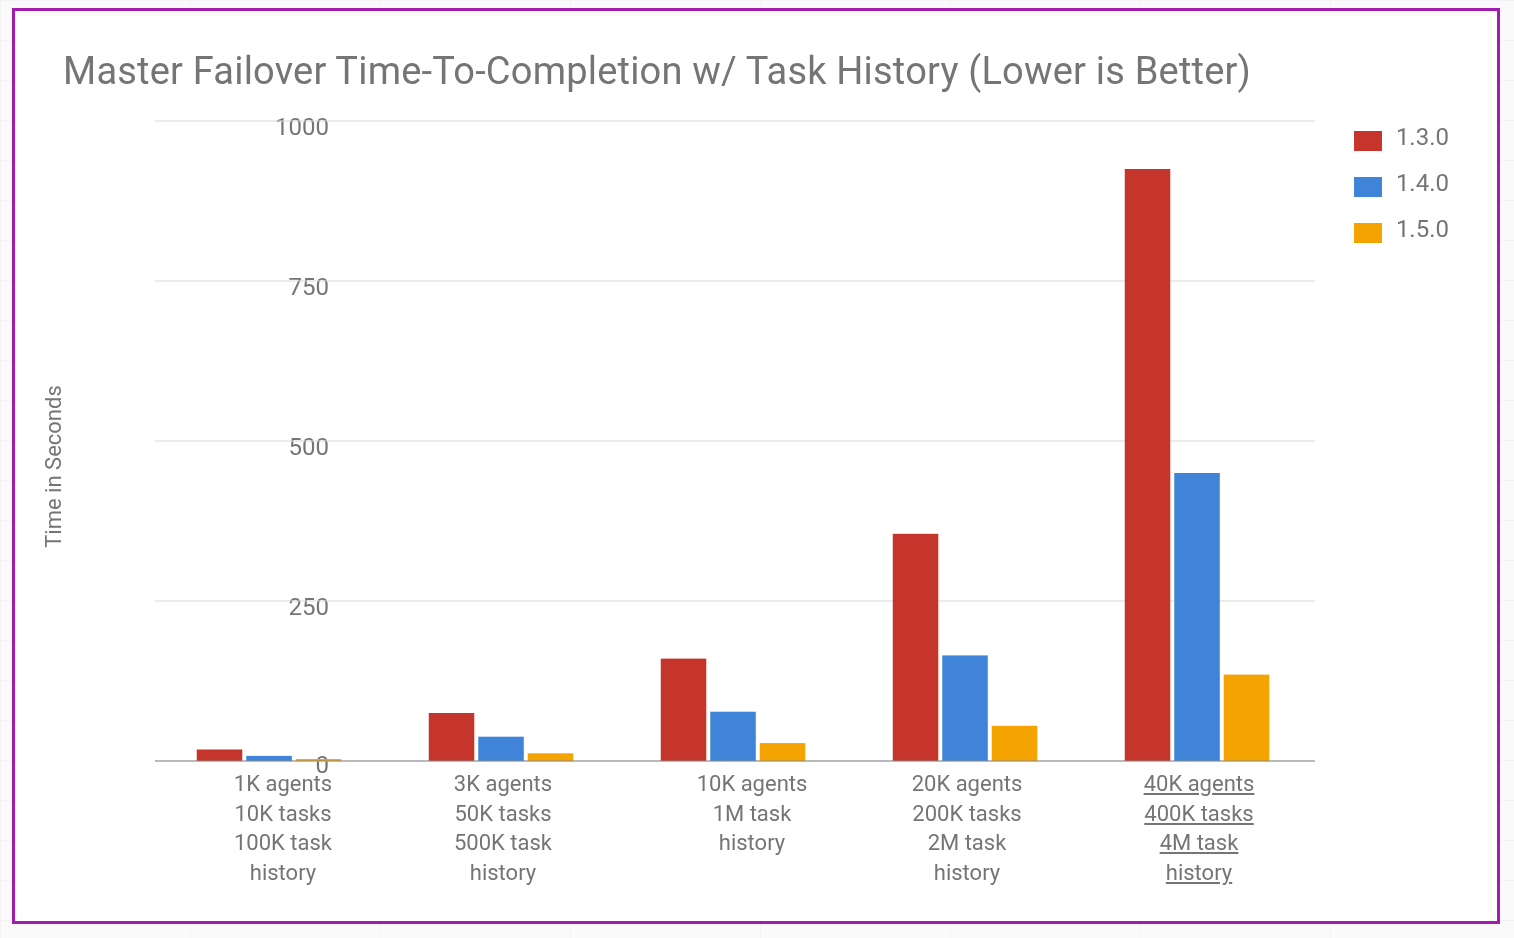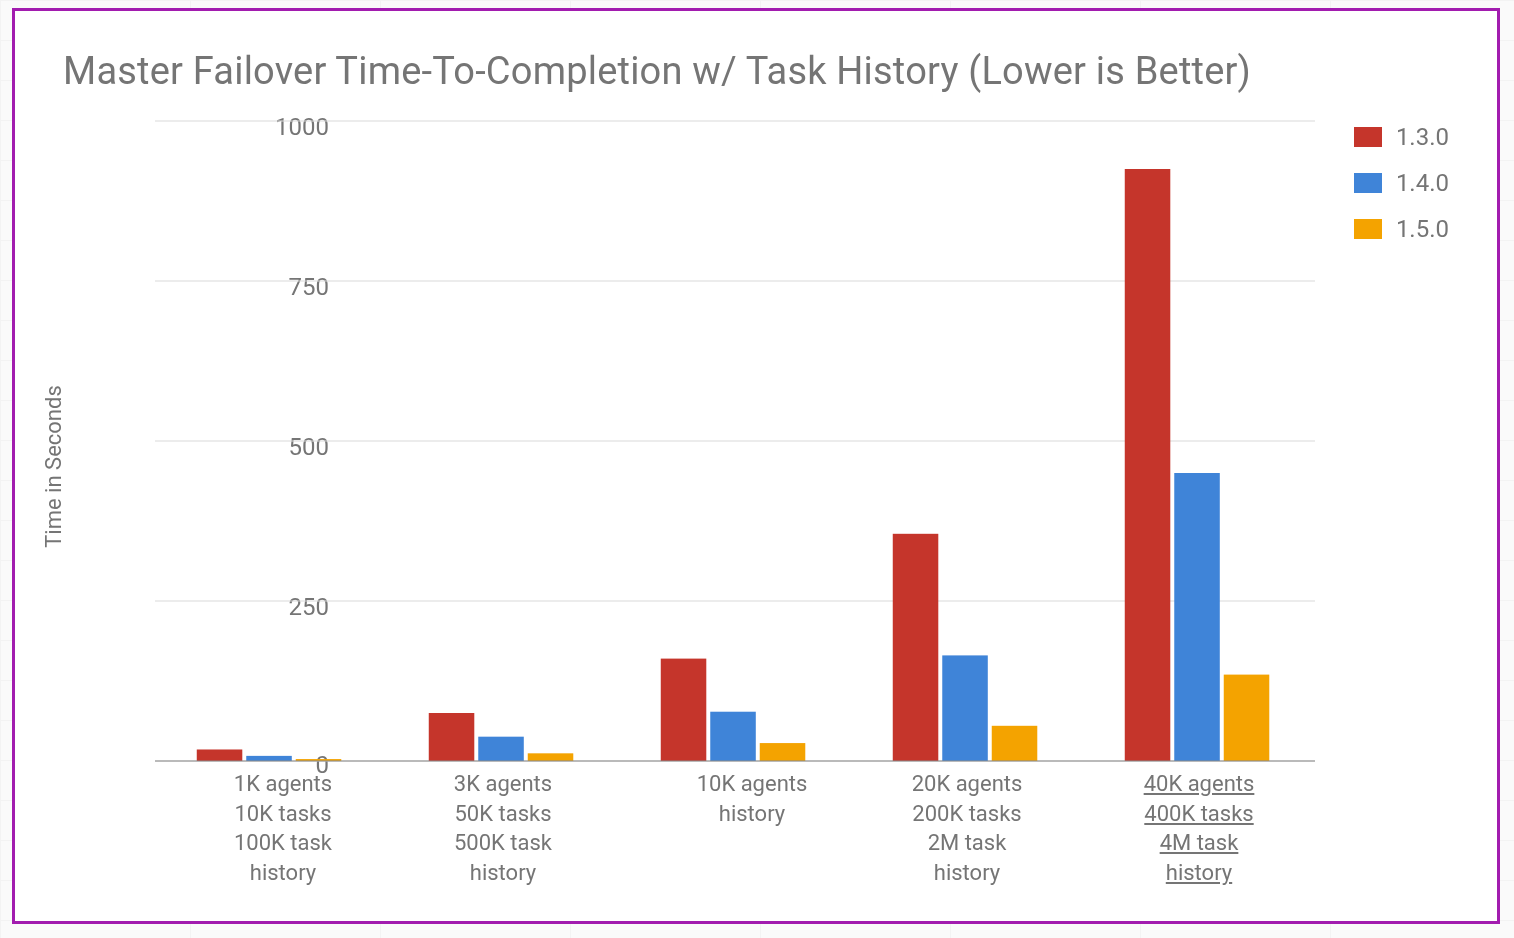--- a/index.html
+++ b/index.html
@@ -16,21 +16,21 @@
   .plot svg{overflow:visible;}
   .grid line{stroke:#d9d9d9;stroke-width:1;}
   .axis-line{stroke:#888;stroke-width:1;}
   .ylabel{position:absolute;left:26px;top:0;bottom:0;width:24px;display:flex;align-items:center;justify-content:center;}
   .ylabel span{transform:rotate(-90deg);white-space:nowrap;font-size:22px;color:#757575;}
   .ytick{position:absolute;right:1168px;width:80px;text-align:right;font-size:24px;color:#757575;}
   .xlabels{position:absolute;left:140px;top:758px;width:1160px;height:150px;}
   .xcat{position:absolute;top:0;width:232px;text-align:center;font-size:22px;line-height:1.35;color:#757575;}
   .xcat div{white-space:nowrap;}
   .legend{position:absolute;right:48px;top:112px;font-size:24px;color:#757575;}
-  .legend-row{display:flex;align-items:center;margin-bottom:18px;}
+  .legend-row{display:flex;align-items:flex-end;margin-bottom:18px;}
   .legend-sw{width:28px;height:20px;margin-right:14px;}
 </style>
 </head>
 <body>
 
 <div class="sheet-bg"></div>
 
 <div class="chart-card">
 
   <div class="title">Master Failover Time-To-Completion w/ Task History (Lower is Better)</div>
@@ -83,20 +83,21 @@
         <div>history</div>
       </div>
       <div class="xcat" style="left: 232px;">
         <div>3K agents</div>
         <div>50K tasks</div>
         <div>500K task</div>
         <div>history</div>
       </div>
       <div class="xcat" style="left: 481px;">
         <div>10K agents</div>
+        <div>1M task</div>
         <div>history</div>
       </div>
       <div class="xcat" style="left: 696px;">
         <div>20K agents</div>
         <div>200K tasks</div>
         <div>2M task</div>
         <div>history</div>
       </div>
       <div class="xcat" style="left: 928px; text-decoration: underline;">
         <div>40K agents</div>

